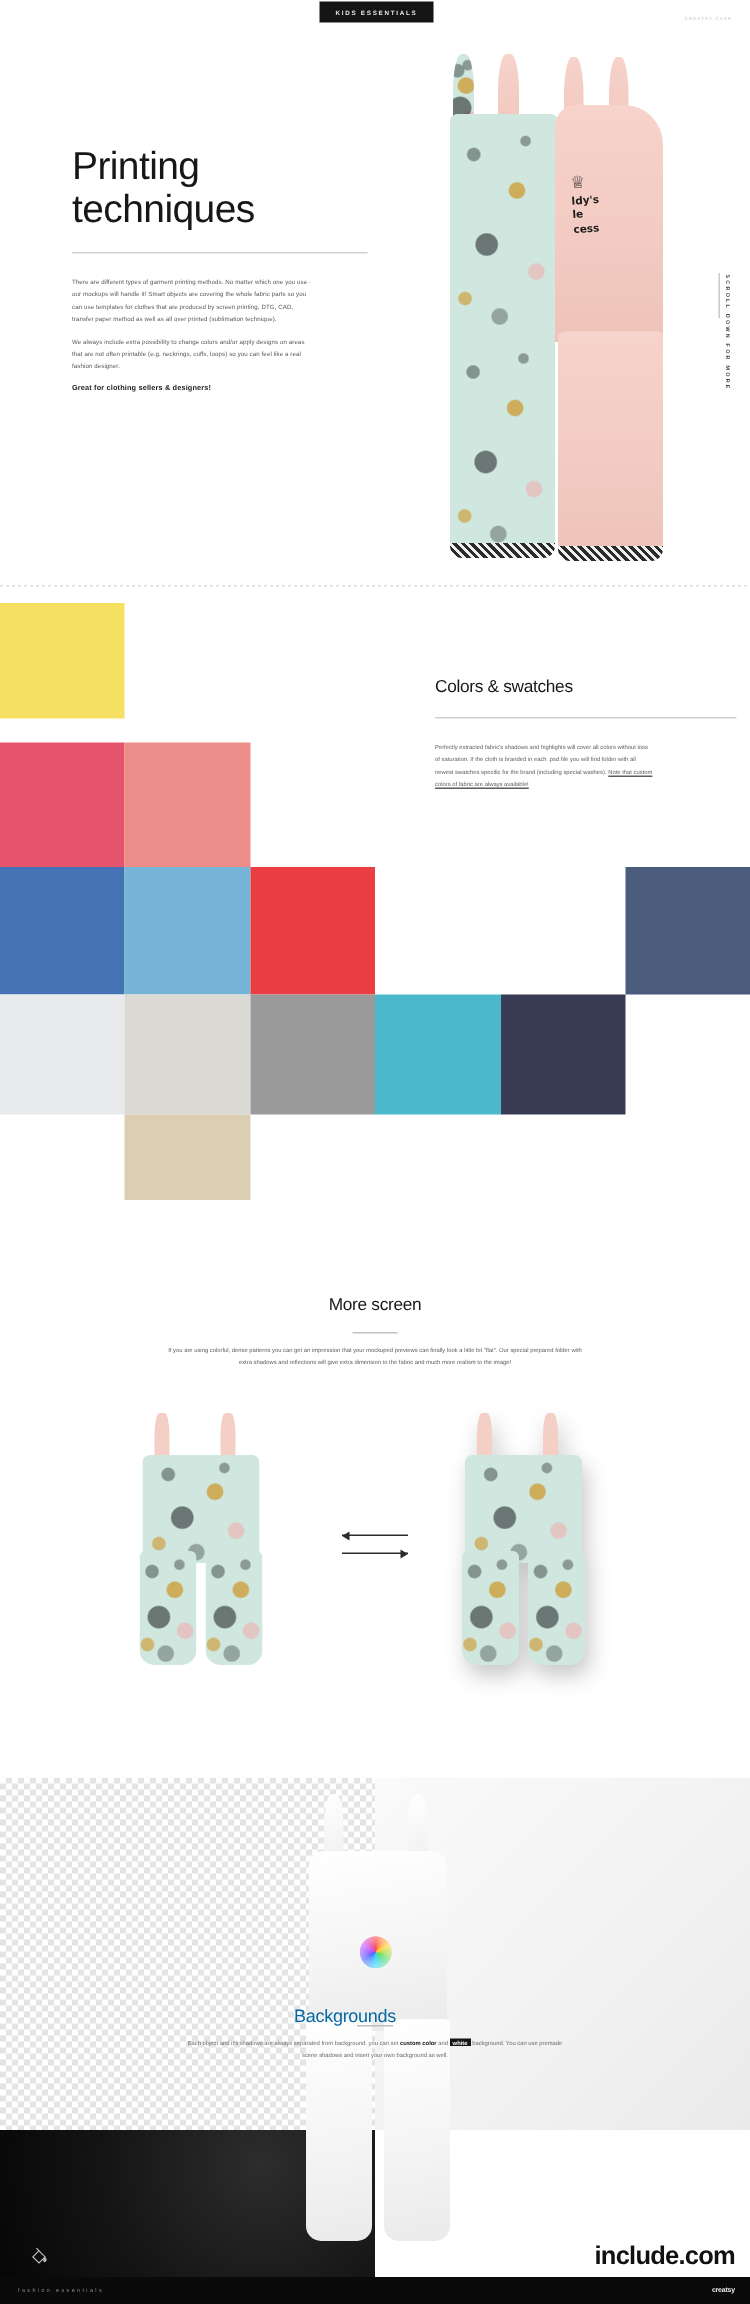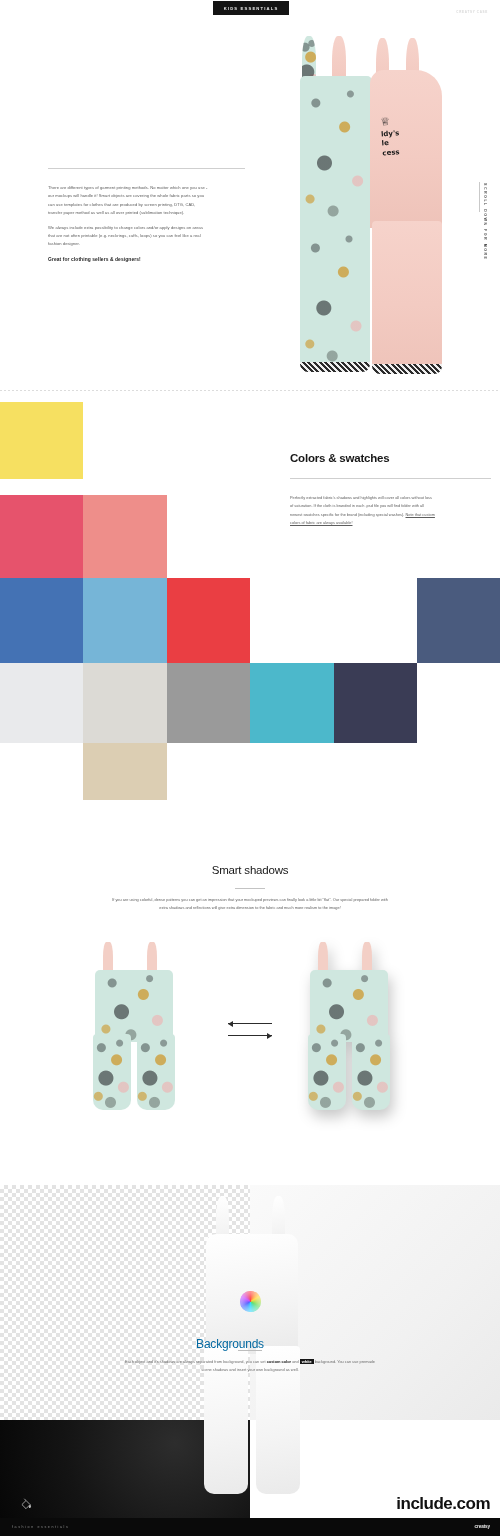--- a/index.html
+++ b/index.html
@@ -61,21 +61,21 @@
   }
   .pinkpanel { background:linear-gradient(180deg,#f6d3cb 0%, #f3cbc2 55%, #eec3b9 100%); }
   .whitefab { background:linear-gradient(170deg,#ffffff 0%, #f4f4f4 60%, #eaeaea 100%); }
 
   
   .swatch-sec { position:absolute; left:0; top:390px; width:500px; height:410px; background:#fff; }
   .sec-divider { position:absolute; left:0; width:500px; height:1px;
     background:repeating-linear-gradient(90deg,#dcdcdc 0 2px,transparent 2px 4px); }
   .sw { position:absolute; }
   .swatch-title {
-    position:absolute; left:290px; top:452px; font-size:11.5px; font-weight:700;
+    position:absolute; left:290px; top:452px; font-size:11.5px; font-weight:400;
     color:#171717; letter-spacing:-.2px;
   }
   .swatch-rule { position:absolute; left:290px; top:478px; width:201px; height:1px; background:#cfcfcf; }
   .swatch-body {
     position:absolute; left:290px; top:494px; width:145px;
     font-size:3.9px; line-height:2.15; color:#5d5d5d;
   }
   .swatch-body u { text-decoration:underline; }
 
   
@@ -129,20 +129,21 @@
     color:#ededed; letter-spacing:-.1px; z-index:10; }
 </style>
 </head>
 <body>
 
 <div class="hero">
 
   <div class="badge">KIDS ESSENTIALS</div>
   <div class="corner-mark">CREATSY CASE</div>
 
+  <div class="hero-title">Printing<br>techniques</div>
   <div class="hero-rule"></div>
 
   <div class="hero-body">
     <p>There are different types of garment printing methods. No matter which one you use - our mockups will handle it! Smart objects are covering the whole fabric parts so you can use templates for clothes that are produced by screen printing, DTG, CAD, transfer paper method as well as all over printed (sublimation technique).</p>
     <p>We always include extra possibility to change colors and/or apply designs on areas that are not often printable (e.g. neckrings, cuffs, loops) so you can feel like a real fashion designer.</p>
     <p class="hero-cta">Great for clothing sellers &amp; designers!</p>
   </div>
 
   <div class="scroll-rule"></div>
   <div class="scroll-down">SCROLL DOWN FOR MORE</div>
@@ -191,21 +192,21 @@
   </div>
 
 <div class="swatch-title">Colors &amp; swatches</div>
 <div class="swatch-rule"></div>
 <div class="swatch-body">
   <span>Perfectly extracted fabric's shadows and highlights will cover all colors without loss of saturation. If the cloth is branded in each .psd file you will find folder with all newest swatches specific for the brand (including special washes).</span>
   <u>Note that custom colors of fabric are always available!</u>
 </div>
 
 <div class="shadow-sec"></div>
-<div class="shadow-title">Smart shadows</div>
+<div class="shadow-title">More screen</div>
 <div class="shadow-rule"></div>
 <div class="shadow-body">If you are using colorful, dense patterns you can get an impression that your mockuped previews can finally look a little bit "flat". Our special prepared folder with extra shadows and reflections will give extra dimension to the fabric and much more realism to the image!</div>
 
 <div class="garment" style="left:85px; top:942px; width:110px; height:168px;">
   <div class="g-strap" style="left:18px; top:0; width:10px; height:44px; background:#f3cfc6;"></div>
   <div class="g-strap" style="left:62px; top:0; width:10px; height:44px; background:#f3cfc6;"></div>
   <div class="g-bib mint" style="left:10px; top:28px; width:78px; height:72px;"></div>
   <div class="g-legs mint" style="left:8px; top:92px; width:38px; height:76px;"></div>
   <div class="g-legs mint" style="left:52px; top:92px; width:38px; height:76px;"></div>
 </div>

